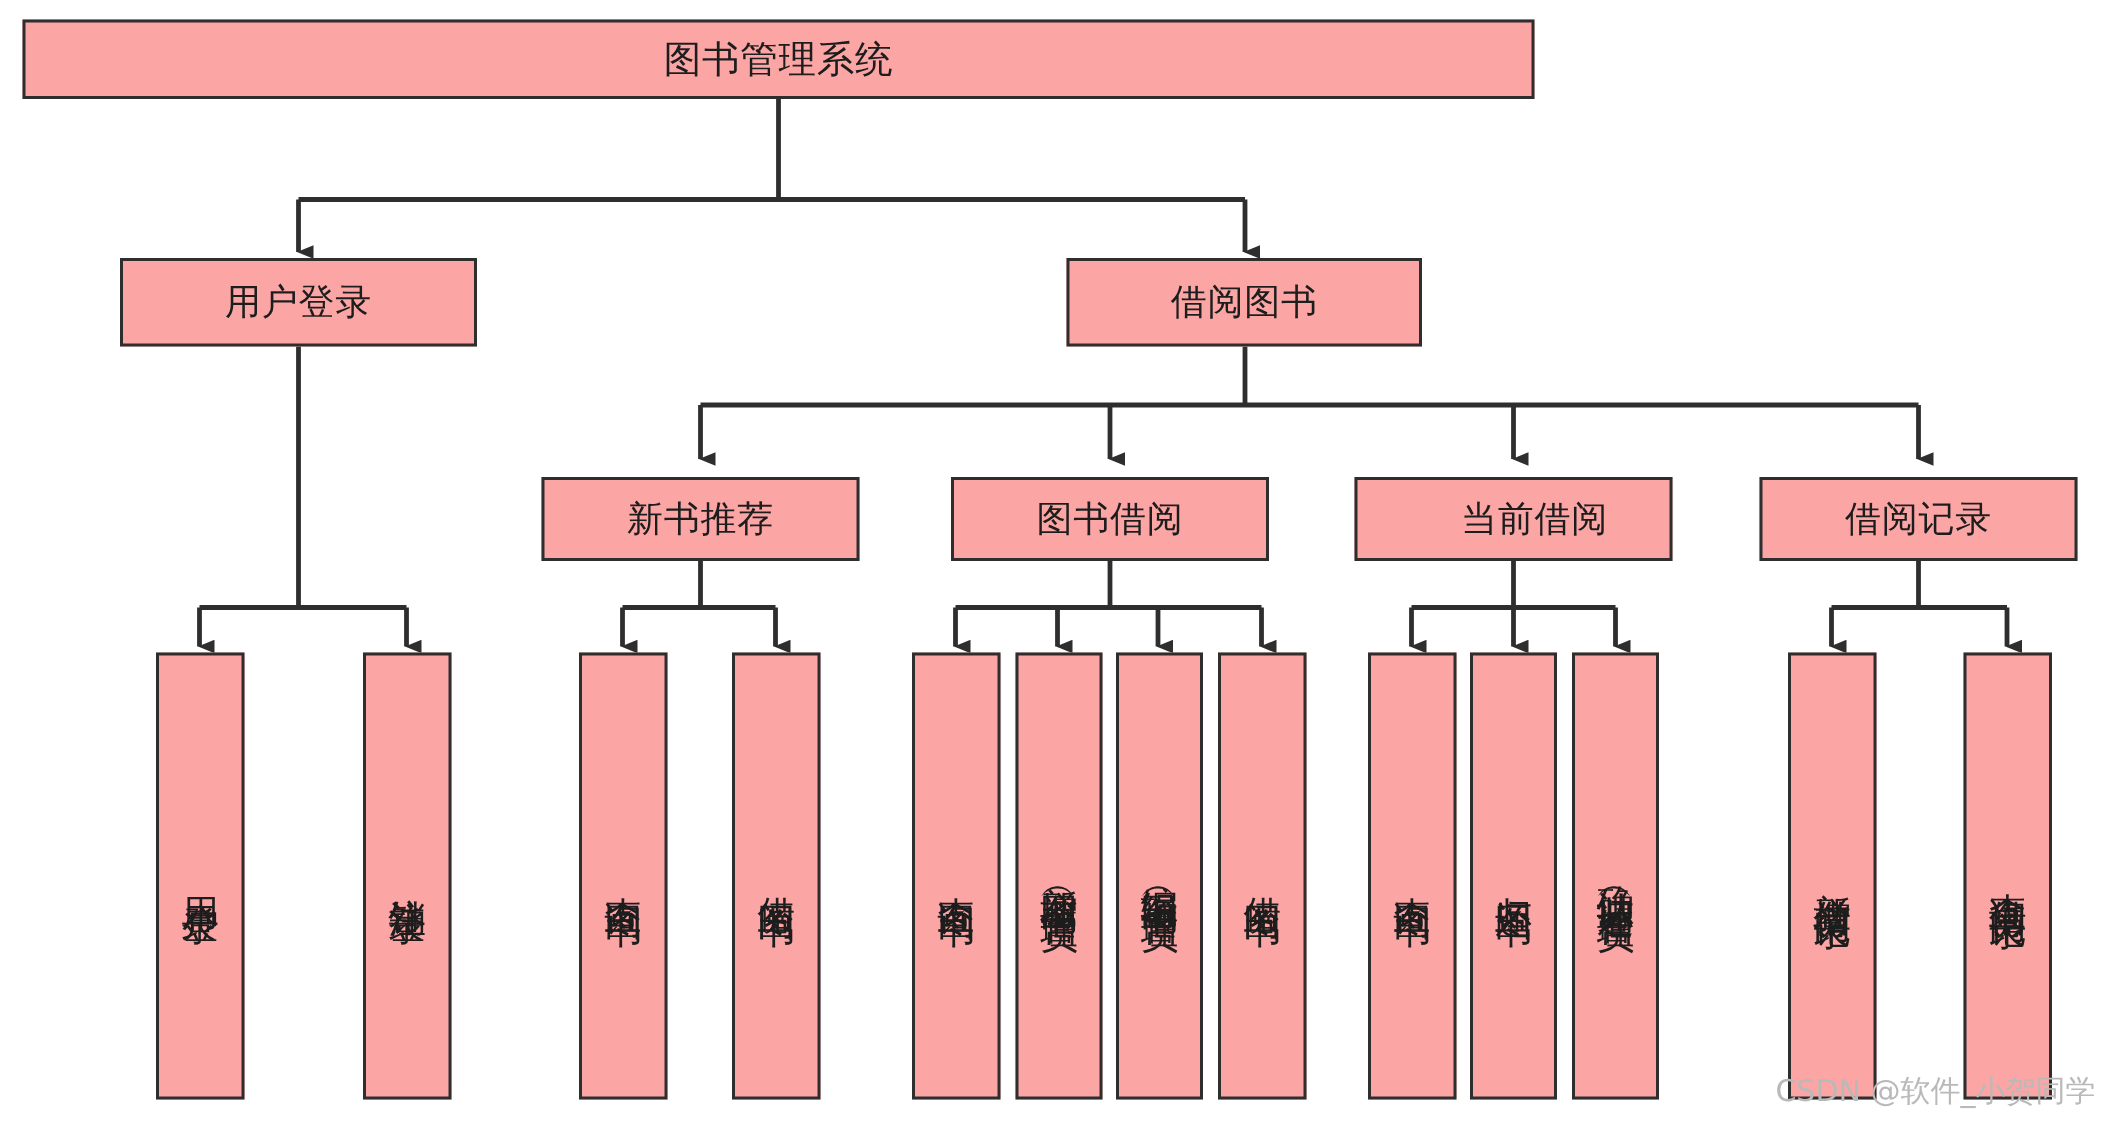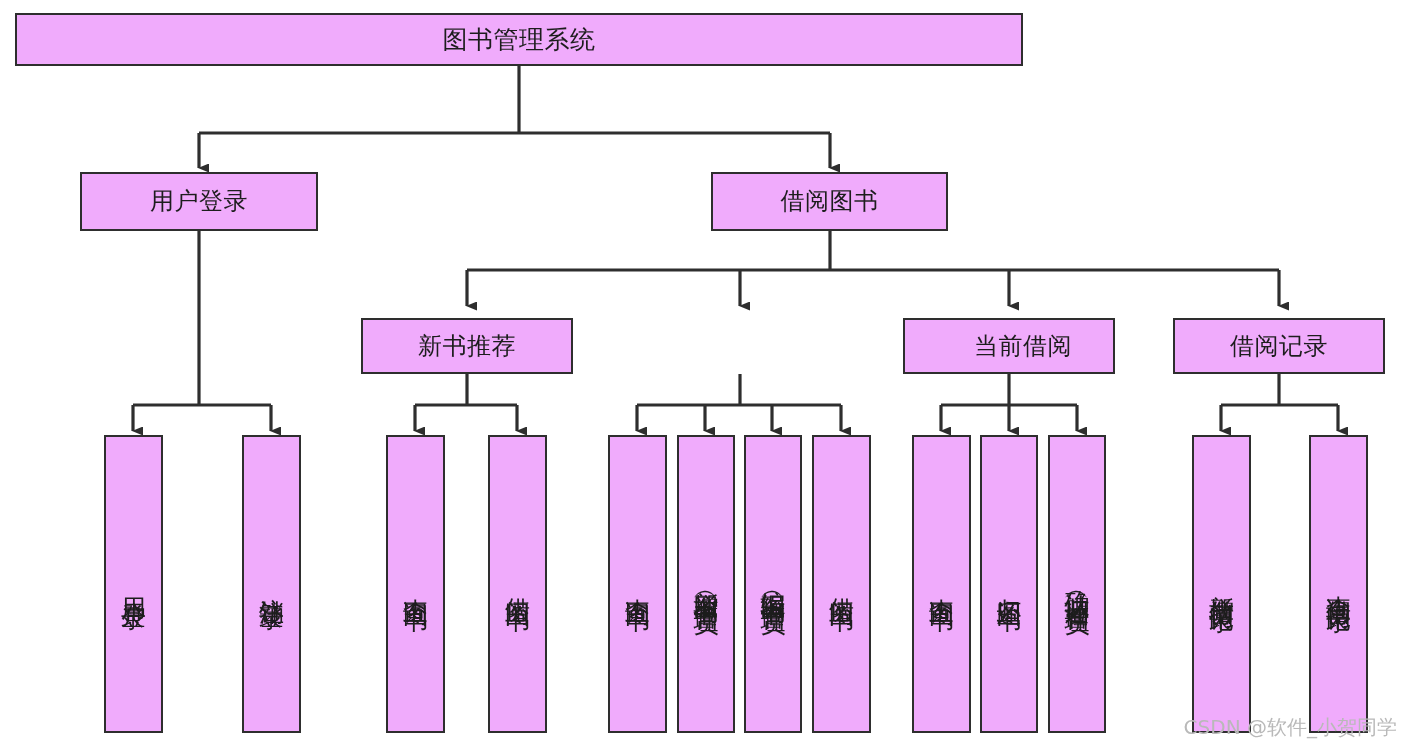--- a/index.html
+++ b/index.html
@@ -8,21 +8,21 @@
     background:#ffffff;
     font-family:"DejaVu Sans","Liberation Sans",sans-serif;
     overflow:hidden;
   }
   #stage{position:relative;width:1405px;height:747px;}
   svg#wires{position:absolute;left:0;top:0;width:1405px;height:747px;}
 
   .node{
     position:absolute;
     box-sizing:border-box;
-    background:#f0abfc;
+    background:#fca5a5;
     border:2.5px solid #2e2e2e;
     display:flex;
     align-items:center;
     justify-content:center;
     color:#1d1d1d;
   }
   .node .lbl{
     display:block;
     text-align:center;
     line-height:1.12;
@@ -123,20 +123,23 @@
   </div>
 
   <div class="node horiz" style="left:711px;top:172px;width:237px;height:59px;">
     <span class="lbl">借阅图书</span>
   </div>
 
   <div class="node horiz" style="left:361px;top:318px;width:212px;height:56px;">
     <span class="lbl">新书推荐</span>
   </div>
 
+  <div class="node horiz" style="left:634px;top:318px;width:212px;height:56px;">
+    <span class="lbl">图书借阅</span>
+  </div>
 
   <div class="node horiz" style="left:903px;top:318px;width:212px;height:56px;padding-left:28px;">
     <span class="lbl">当前借阅</span>
   </div>
 
   <div class="node horiz" style="left:1173px;top:318px;width:212px;height:56px;">
     <span class="lbl">借阅记录</span>
   </div>
 
   <div class="node vert" style="left:104px;top:435px;width:59px;height:298px;">

